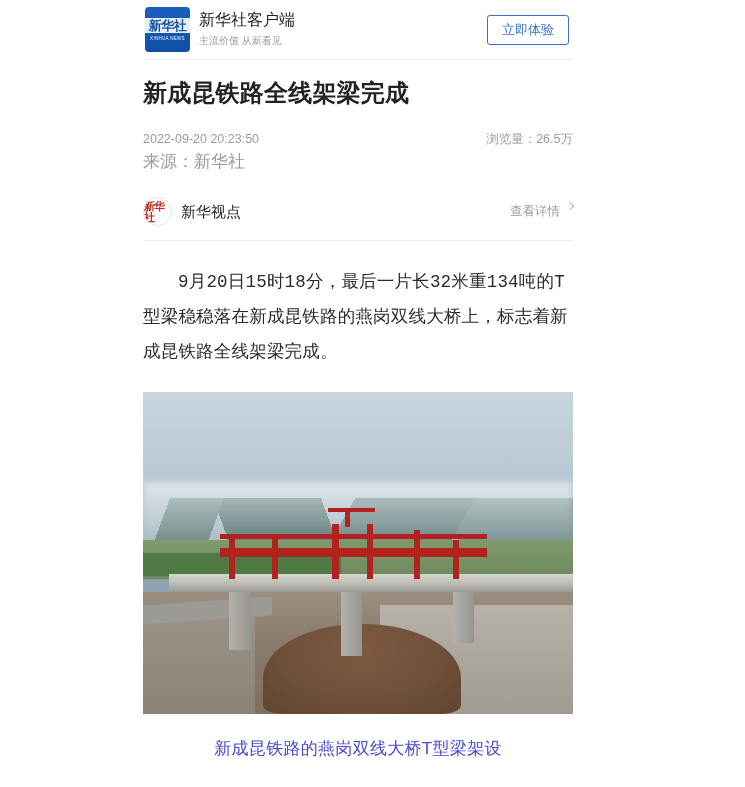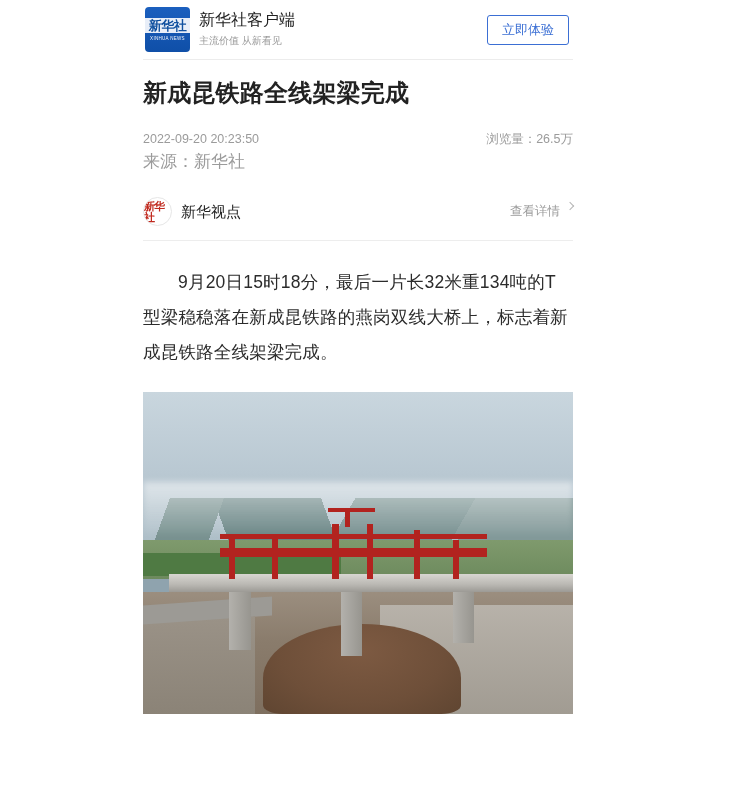--- a/index.html
+++ b/index.html
@@ -181,20 +181,21 @@
     margin-left: 7px;
   }
 
   .body-text {
     margin-top: 24px;
     font-size: 17.5px;
     line-height: 35px;
     color: #2b2b2b;
     text-indent: 2em;
     letter-spacing: 0.2px;
+    font-family: Liberation Mono, monospace;
   }
 
   
   .photo-wrap {
     margin-top: 22px;
     width: 430px;
     height: 322px;
     position: relative;
     overflow: hidden;
     background: #8fa3ae;
@@ -335,14 +336,15 @@
       <div class="gantry" style="left:20%;top:44%;width:1.4%;height:14%;"></div>
       <div class="gantry" style="left:30%;top:44%;width:1.4%;height:14%;"></div>
       <div class="gantry" style="left:44%;top:41%;width:1.6%;height:17%;"></div>
       <div class="gantry" style="left:52%;top:41%;width:1.6%;height:17%;"></div>
       <div class="gantry" style="left:63%;top:43%;width:1.4%;height:15%;"></div>
       <div class="gantry" style="left:72%;top:46%;width:1.4%;height:12%;"></div>
       <div class="gantry" style="left:43%;top:36%;width:11%;height:1.4%;"></div>
       <div class="gantry" style="left:47%;top:36%;width:1.2%;height:6%;"></div>
     </div>
 
+    <div class="caption">新成昆铁路的燕岗双线大桥T型梁架设</div>
   </div>
 </div>
 
 </body></html>

